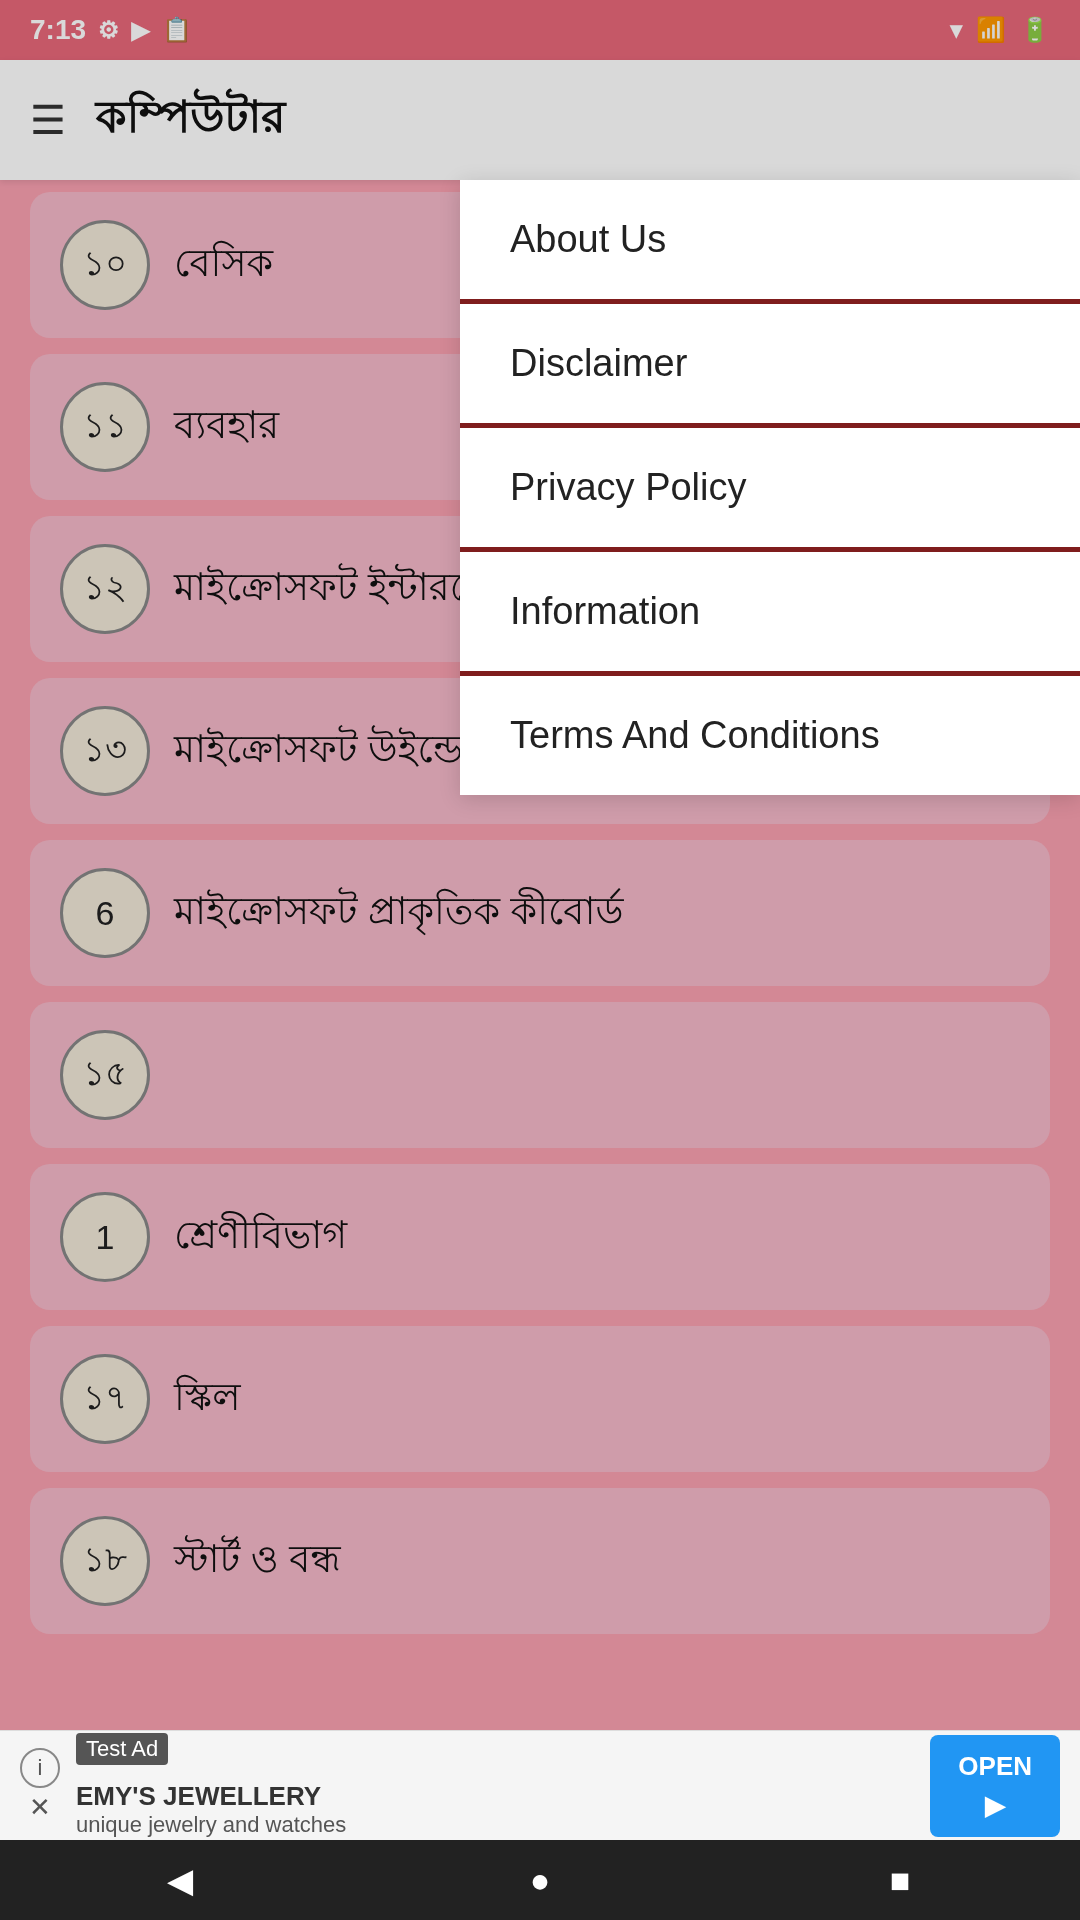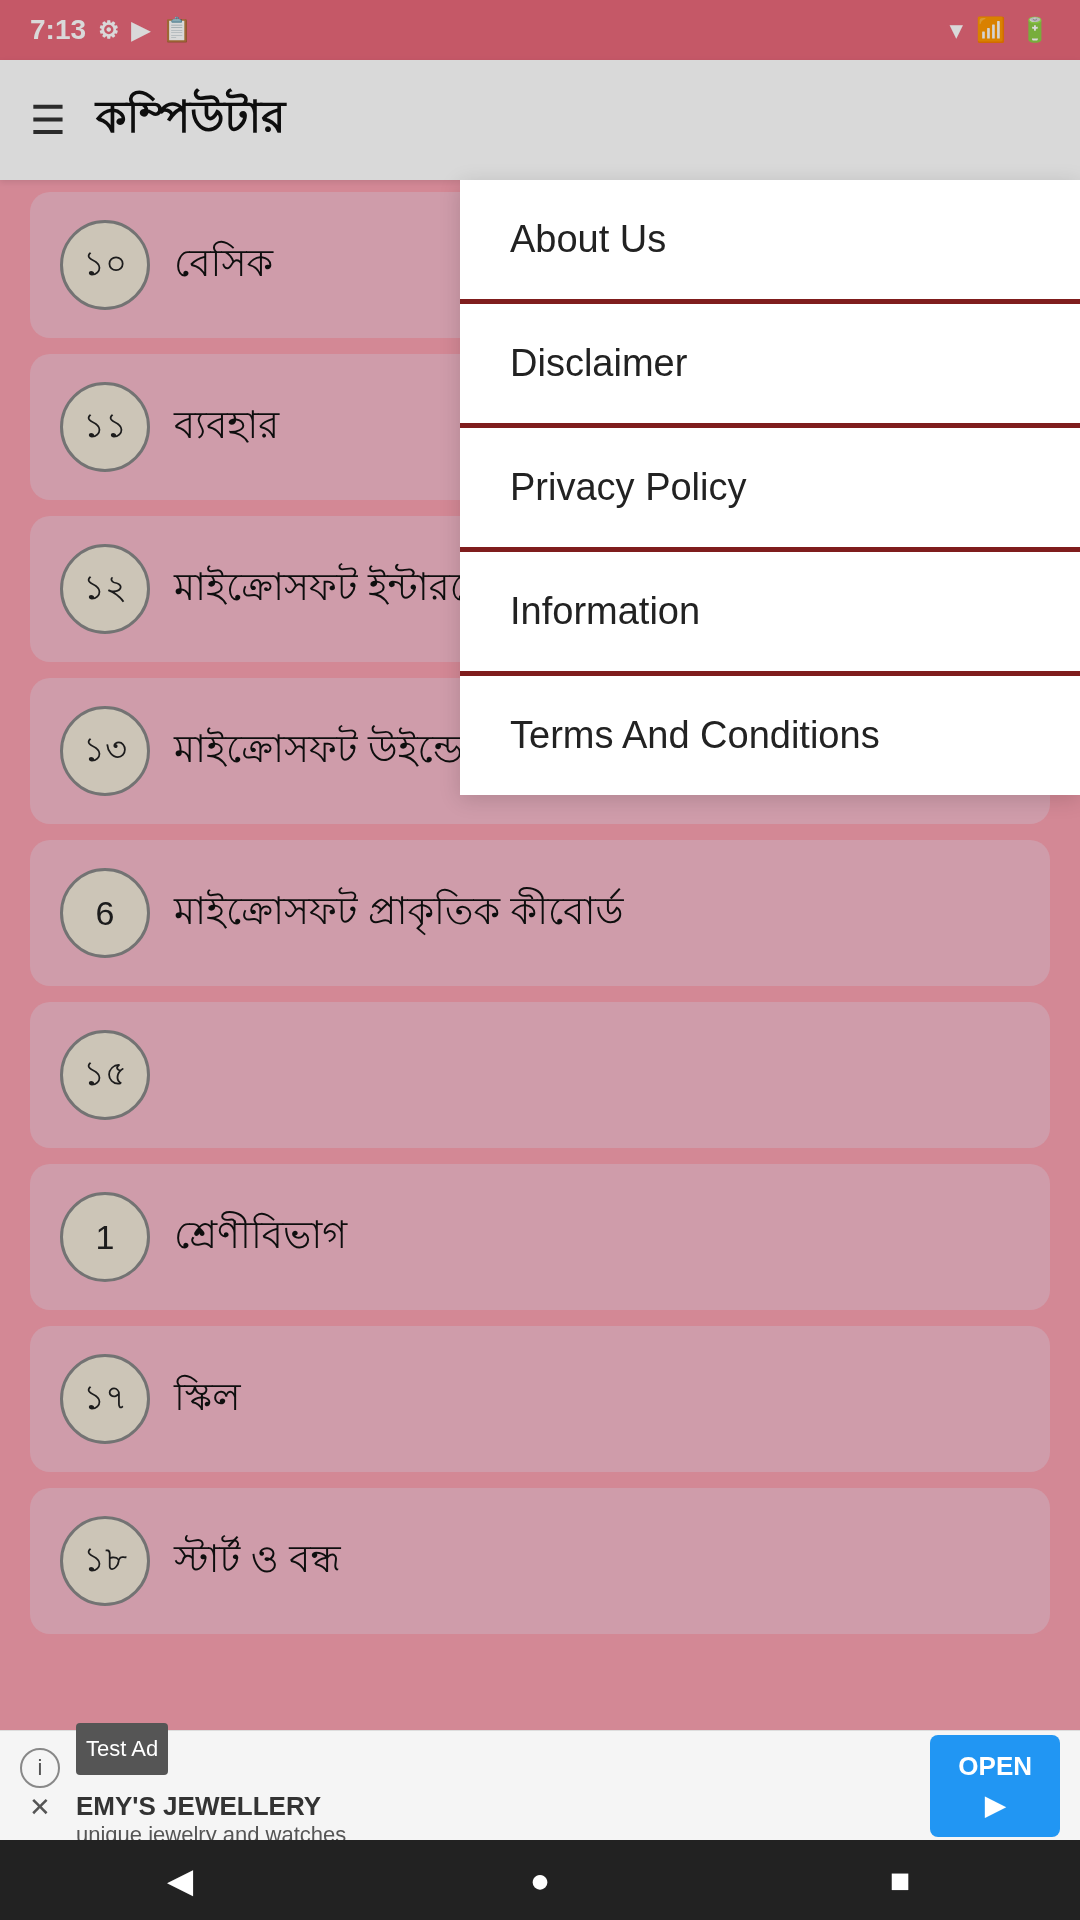--- a/index.html
+++ b/index.html
@@ -167,21 +167,21 @@
     }
 
     .ad-text-block {
       flex: 1;
     }
 
     .ad-label {
       background: #555;
       color: white;
       font-size: 22px;
-      padding: 13px 10px;
+      padding: 3px 10px;
       border-radius: 4px;
       display: inline-block;
       margin-bottom: 16px;
     }
 
     .ad-title {
       font-size: 26px;
       font-weight: bold;
       color: #333;
     }

